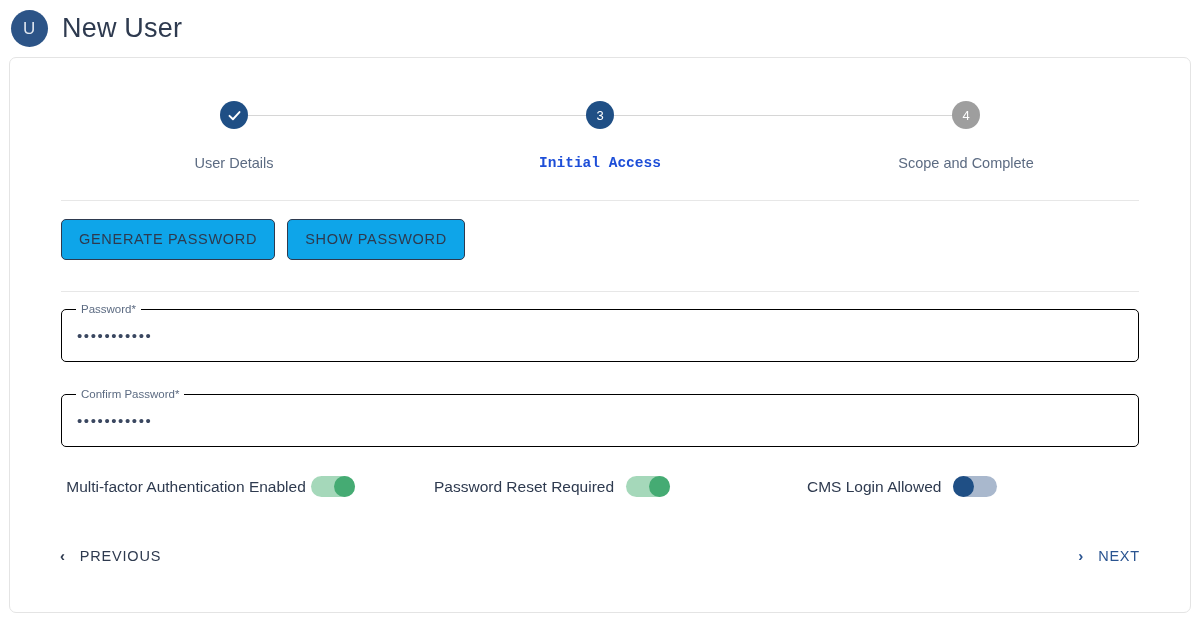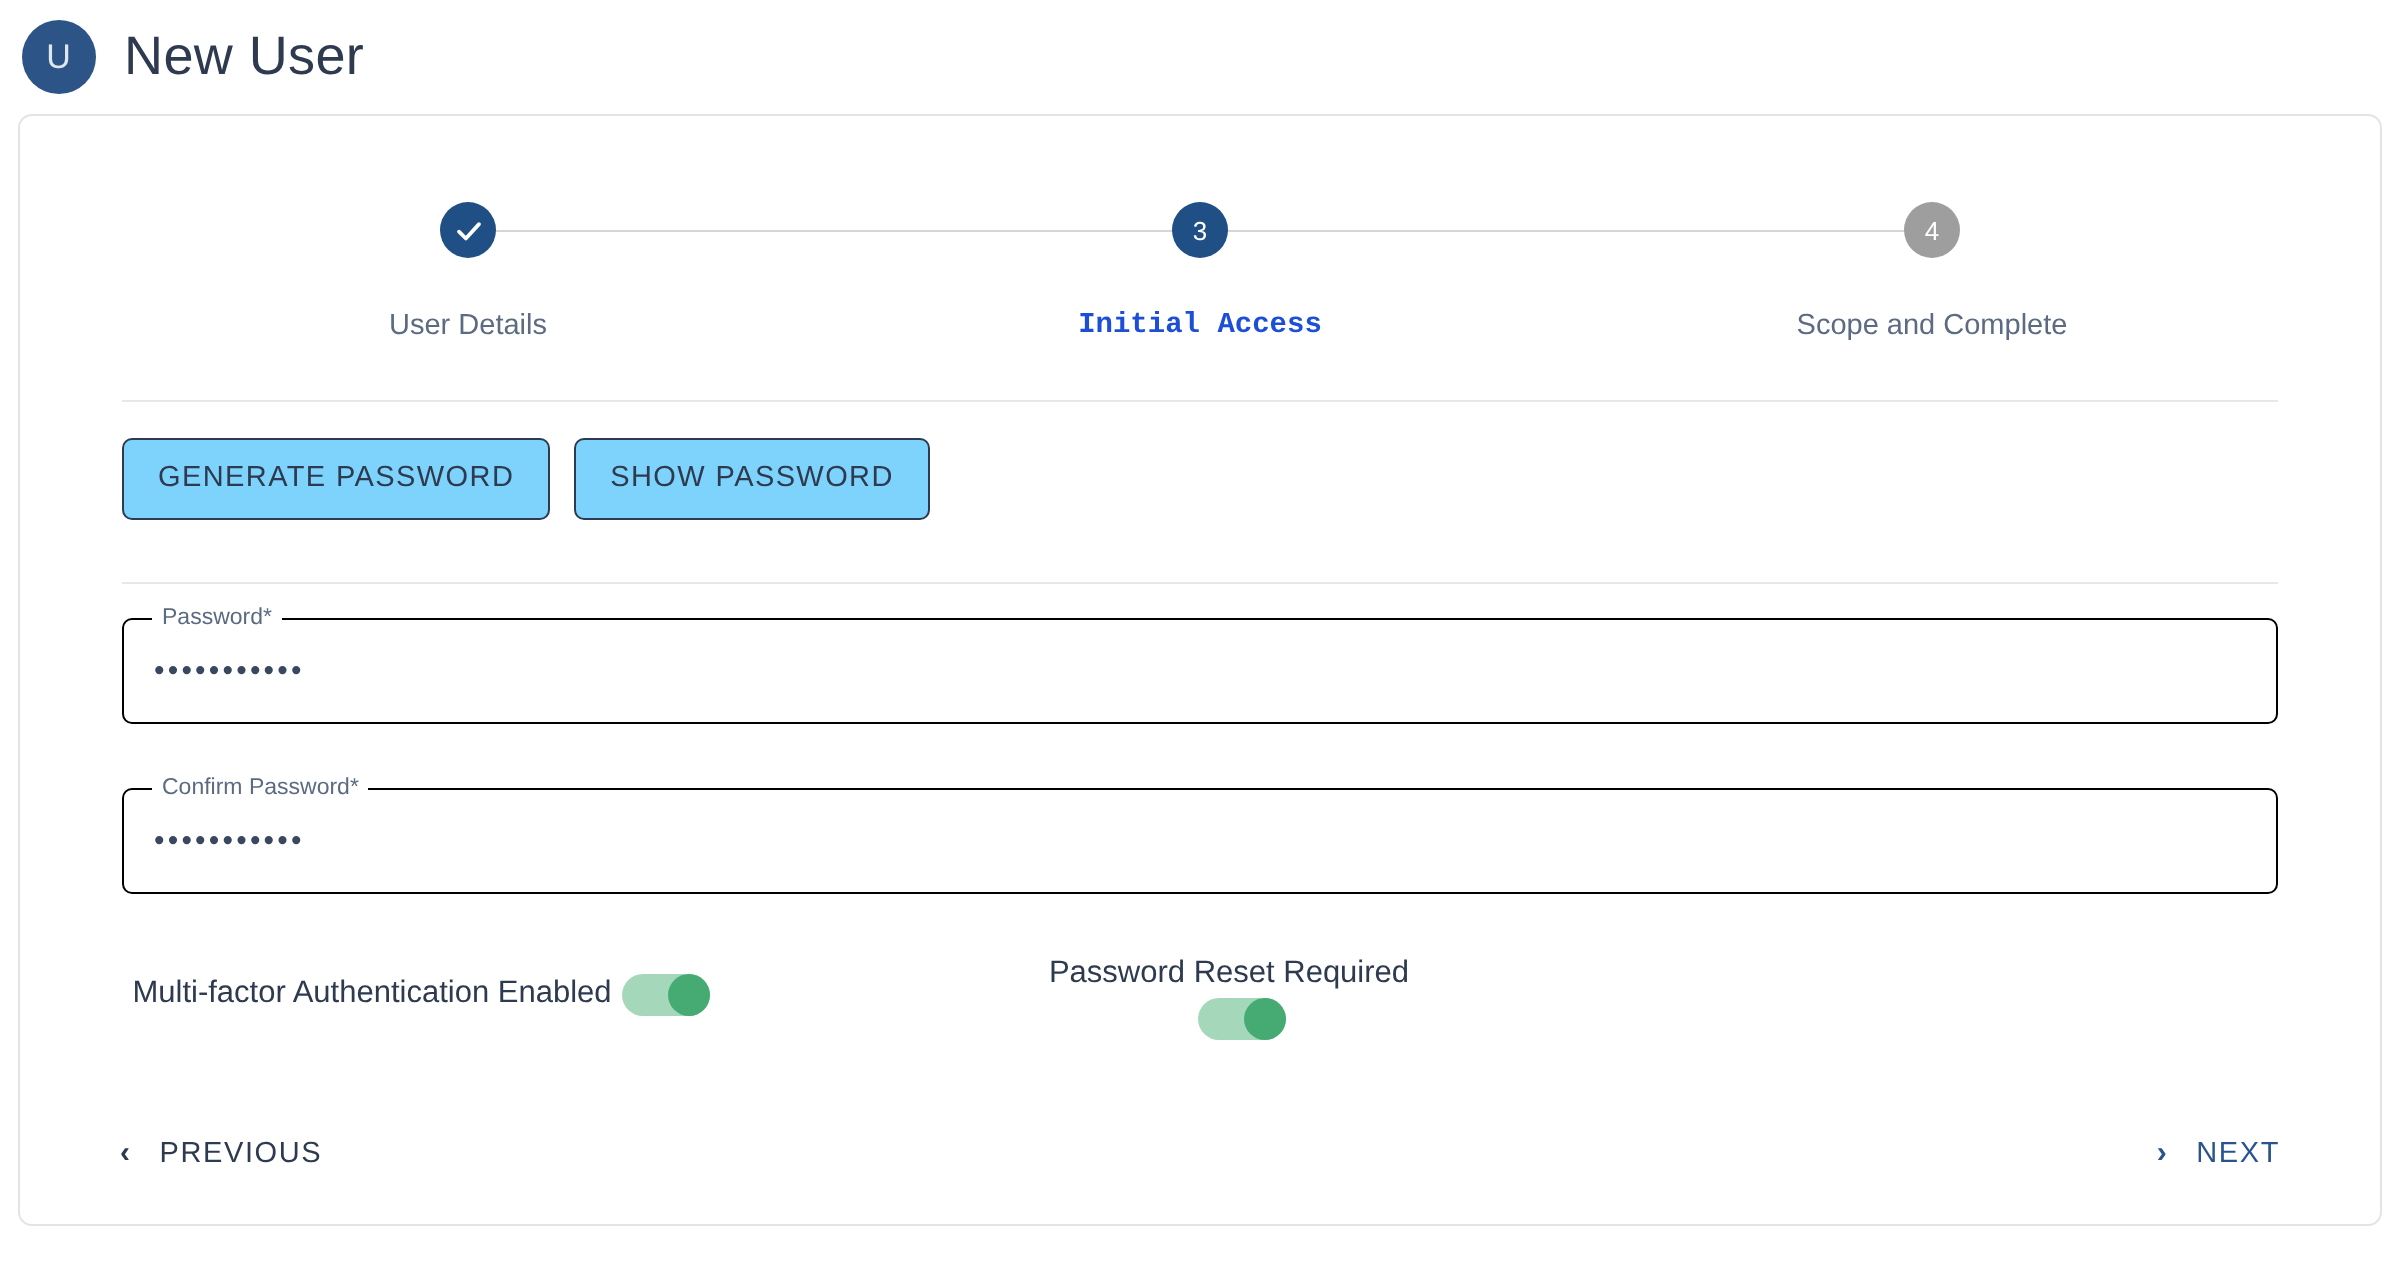--- a/index.html
+++ b/index.html
@@ -115,21 +115,21 @@
 
   
   .btn-row {
     display: flex;
     gap: 12px;
     padding: 18px 0 0 51px;
   }
   .outline-btn {
     border: 1px solid #2e3a4f;
     border-radius: 5px;
-    background: #7dd3fc;
+    background: #0ea5e9;
     color: #2e3a4f;
     font-family: "Liberation Sans", sans-serif;
     font-size: 14.5px;
     letter-spacing: .7px;
     padding: 12px 17px;
     cursor: pointer;
     line-height: 1;
   }
 
   
@@ -174,21 +174,21 @@
   }
 
   
   .toggle-row {
     display: flex;
     align-items: center;
     margin: 28px 51px 0 51px;
   }
   .toggle-item { display: flex; align-items: center; }
   .toggle-item.mfa { width: 373px; }
-  .toggle-item.reset { width: 373px; flex-direction: column; }
+  .toggle-item.reset { width: 373px; }
   .toggle-label {
     font-size: 15.5px;
     color: #2e3a4f;
     line-height: 1.55;
     text-align: center;
   }
   .toggle-item.mfa .toggle-label { width: 250px; }
   .toggle-item.reset .toggle-label { margin-right: 12px; }
   .toggle-item.cms .toggle-label { margin-right: 12px; }
   .switch {
@@ -311,20 +311,26 @@
       </div>
     </div>
 
     <div class="toggle-item reset">
       <div class="toggle-label">Password Reset Required</div>
       <div class="switch on">
         <div class="thumb"></div>
       </div>
     </div>
 
+    <div class="toggle-item cms">
+      <div class="toggle-label">CMS Login Allowed</div>
+      <div class="switch off">
+        <div class="thumb"></div>
+      </div>
+    </div>
 
   </div>
 
   <div class="footer-nav">
     <button class="nav-btn prev">
       <span class="chev">‹</span>
       <span>PREVIOUS</span>
     </button>
     <button class="nav-btn next">
       <span class="chev">›</span>

